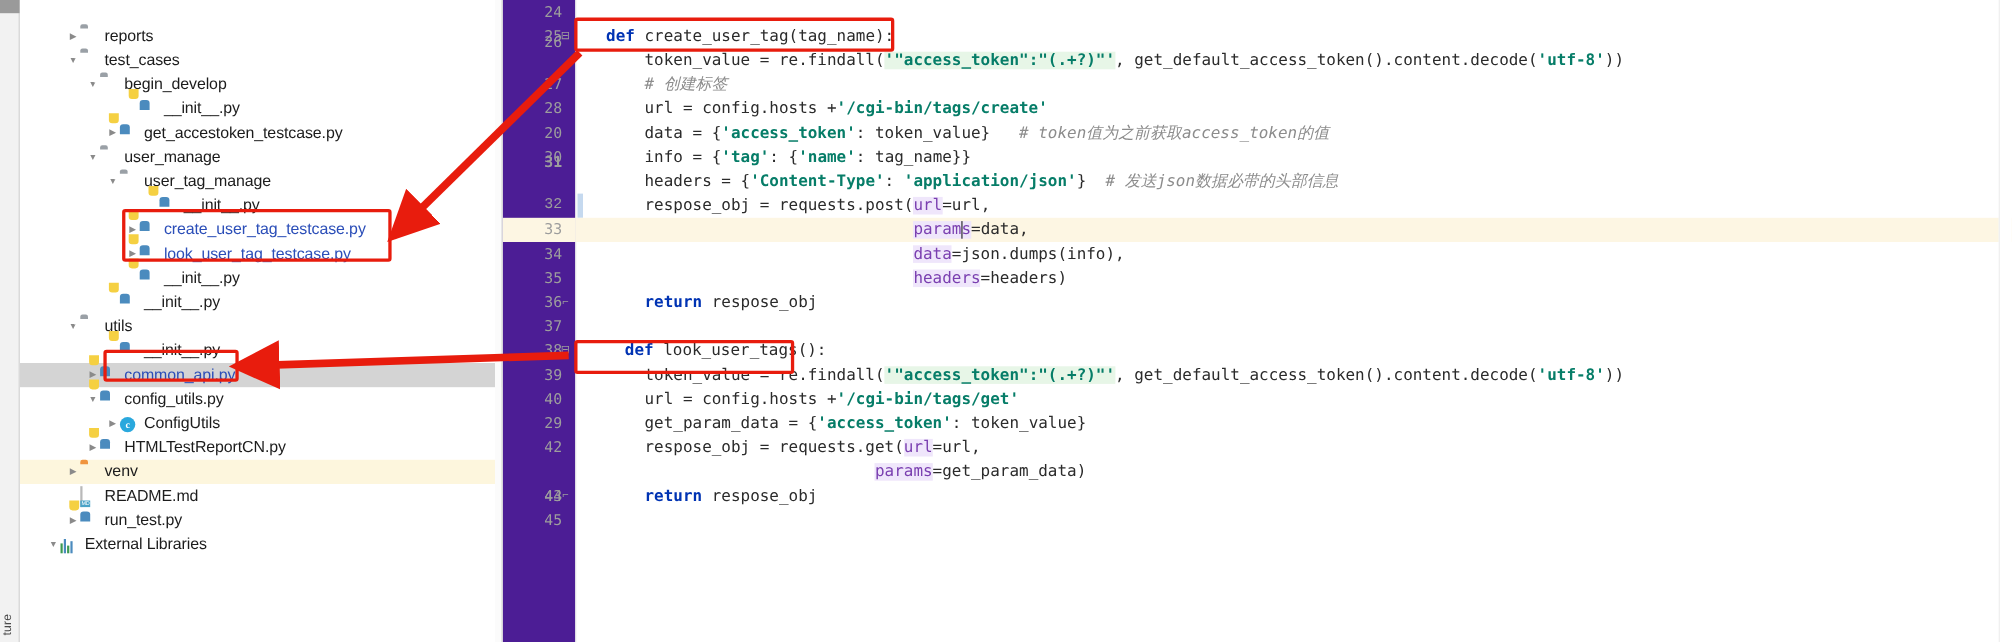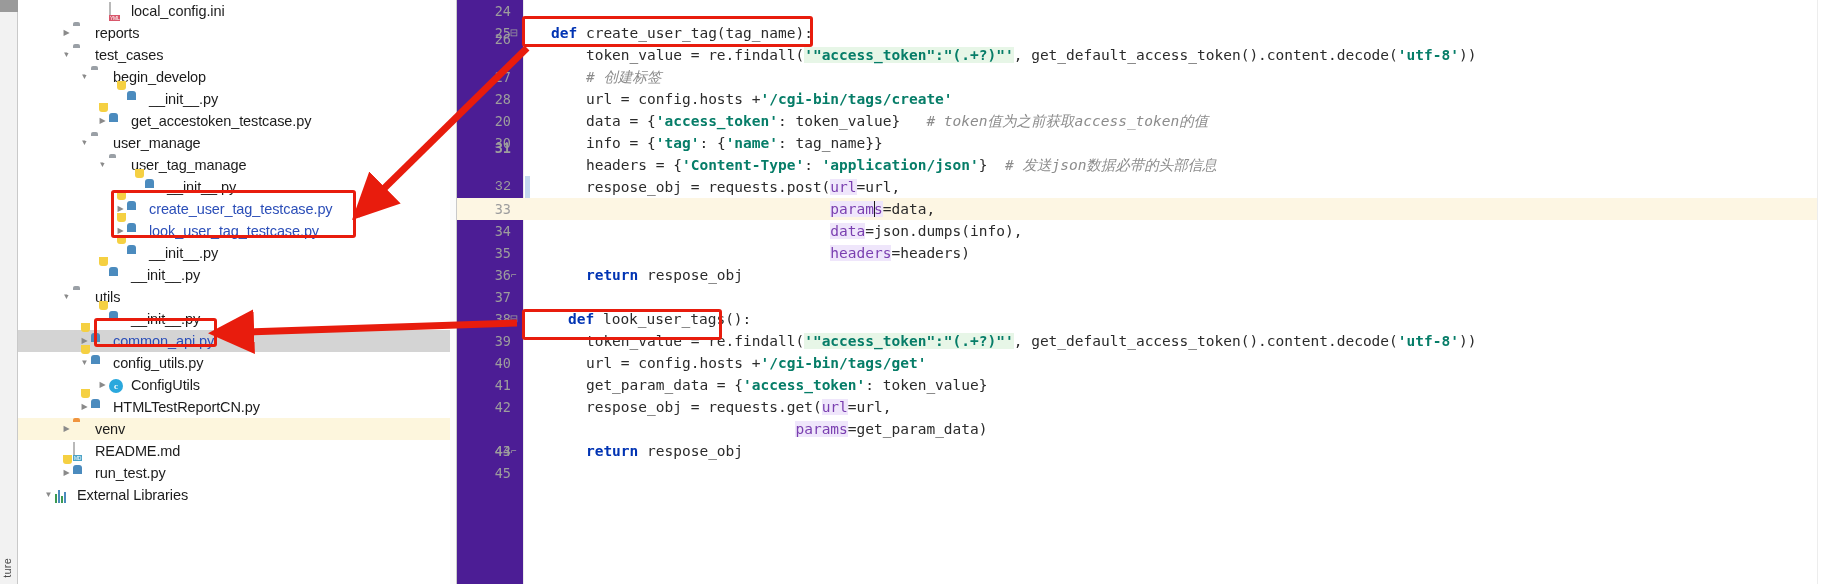--- a/index.html
+++ b/index.html
@@ -190,26 +190,20 @@
 <body>
 
 <div id="root">
 
   <div class="far-left-strip">
     <div class="grey-tab-top"></div>
     <div class="strip-tab">ture</div>
   </div>
 
   <div class="tree-panel" id="tree-panel">
-      <div class="tree-row" style="top: 0px;">
-        <div style="width: 78px; flex: 0 0 auto;"></div>
-        <div class="twisty none">▶</div>
-        <span class="node-icon"><span class="ic-yml"></span></span>
-        <span class="node-label">local_config.ini</span>
-      </div>
       <div class="tree-row" style="top: 22px;">
         <div style="width: 42px; flex: 0 0 auto;"></div>
         <div class="twisty">▶</div>
         <span class="node-icon"><span class="ic-folder"></span></span>
         <span class="node-label">reports</span>
       </div>
       <div class="tree-row" style="top: 44px;">
         <div style="width: 42px; flex: 0 0 auto;"></div>
         <div class="twisty">▼</div>
         <span class="node-icon"><span class="ic-folder-open"></span></span>
@@ -364,21 +358,21 @@
         <div class="ln" style="top: 198px;">33</div>
         <div class="ln" style="top: 220px;">34</div>
         <div class="ln" style="top: 242px;">35</div>
         <div class="ln" style="top: 264px;">36</div>
         <div class="fold-mark" style="top: 264px;">⌐</div>
         <div class="ln" style="top: 286px;">37</div>
         <div class="ln" style="top: 308px; text-decoration: underline;">38</div>
         <div class="fold-mark" style="top: 308px;">⊟</div>
         <div class="ln" style="top: 330px;">39</div>
         <div class="ln" style="top: 352px;">40</div>
-        <div class="ln" style="top: 374px;">41</div>
+        <div class="ln" style="top: 374px;">29</div>
         <div class="ln" style="top: 396px;">42</div>
         <div class="ln" style="top: 440px;">43</div>
         <div class="ln" style="top: 440px;">44</div>
         <div class="fold-mark" style="top: 440px;">⌐</div>
         <div class="ln" style="top: 462px;">45</div>
       </div>
     <div class="gutter-sep"></div>
     <div id="code-area">
         <div class="code-line" style="top: 0px;"></div>
         <div class="code-line" style="top: 22px;"><span class="kw">def </span><span class="plain">create_user_tag(tag_name):</span></div>

